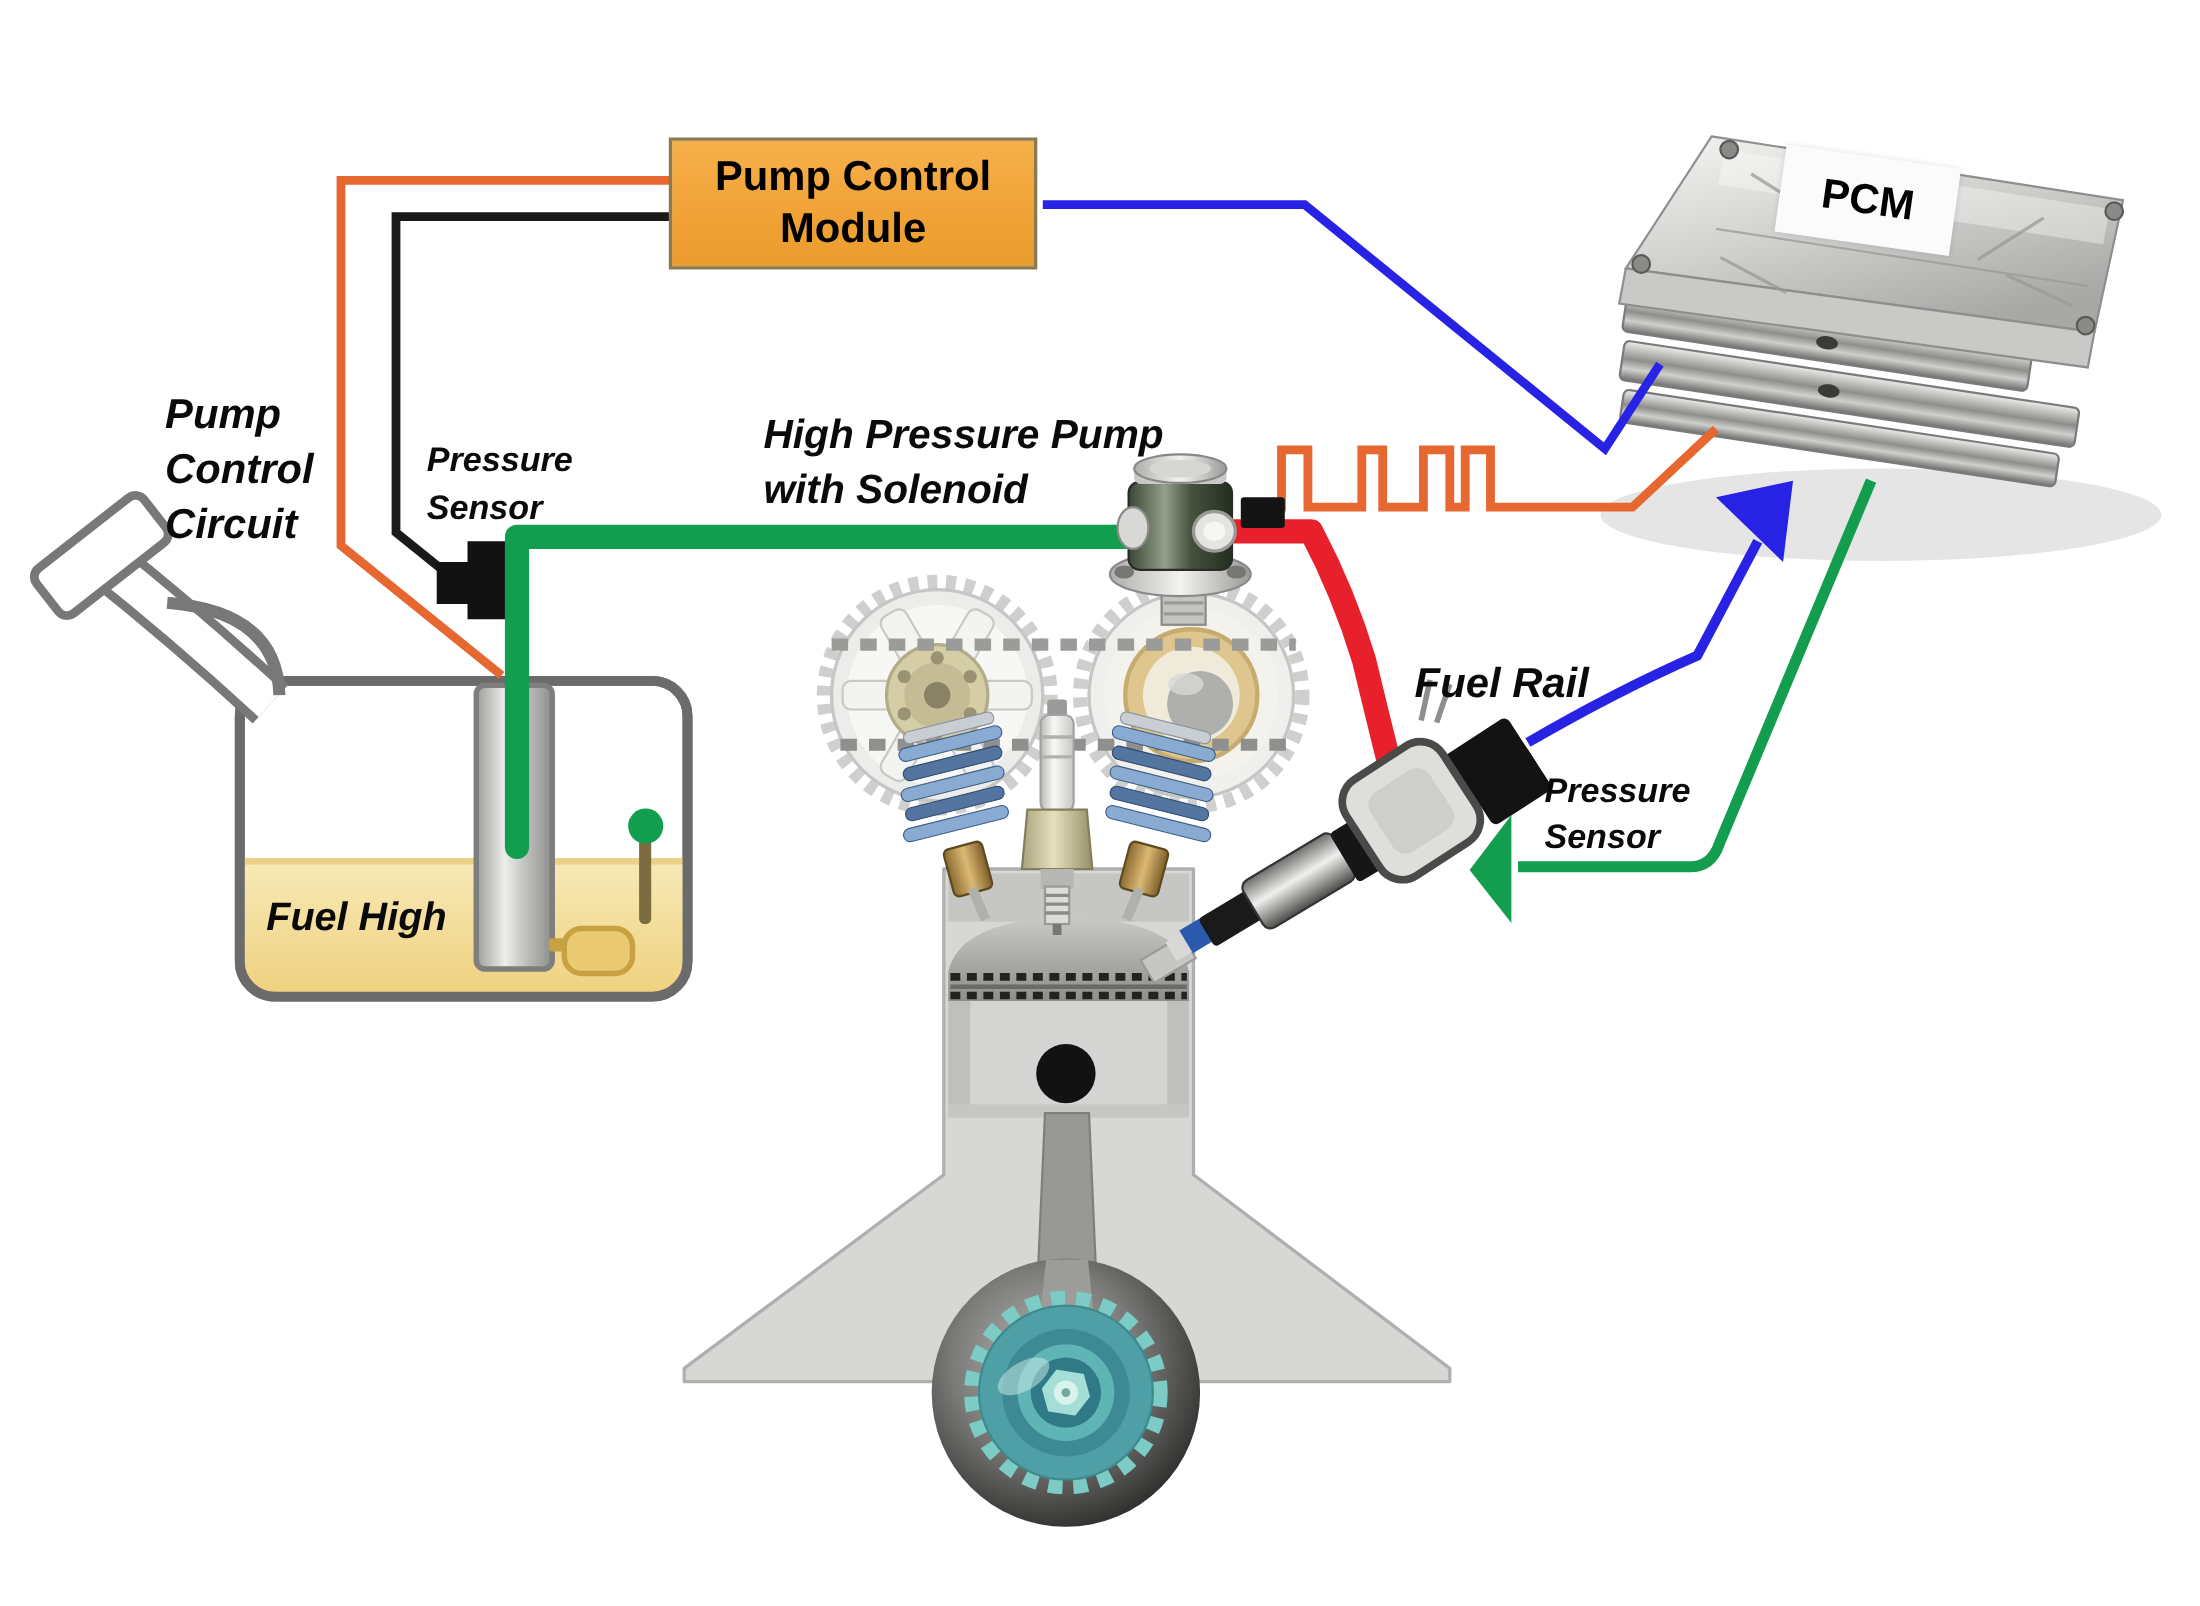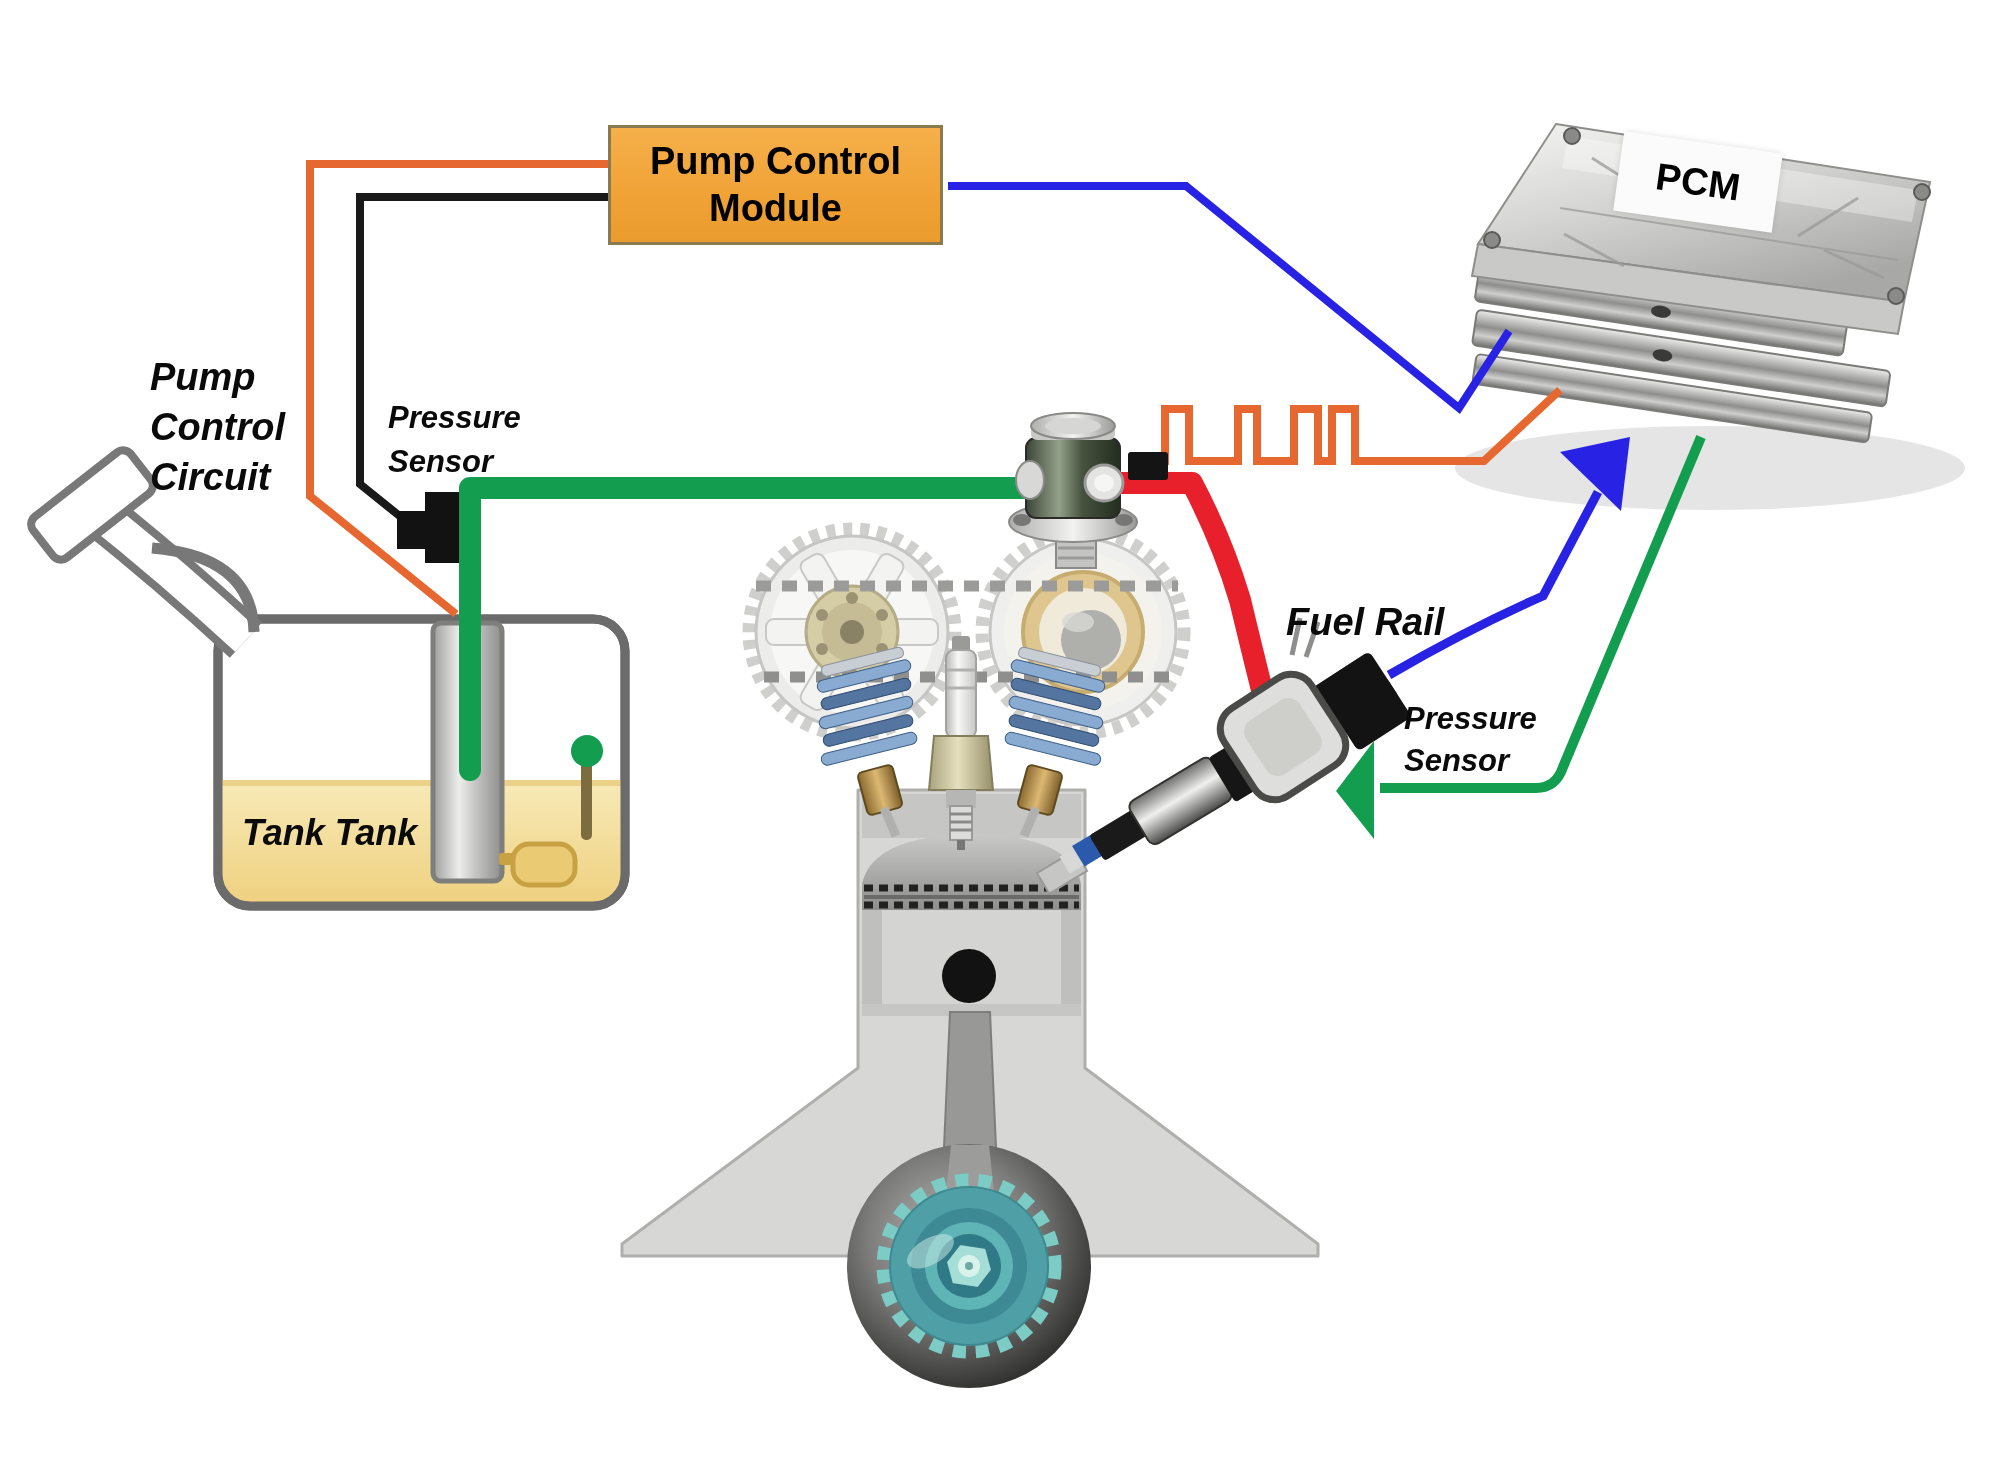--- a/index.html
+++ b/index.html
@@ -338,23 +338,25 @@
   <span>PCM</span>
 </div>
 
 <div class="lbl" style="left:150px;top:352px;font-size:38px;line-height:50px;">Pump
 Control
 Circuit</div>
 
 <div class="lbl" style="left:388px;top:396px;font-size:31px;line-height:44px;">Pressure
 Sensor</div>
 
+<div class="lbl" style="left:694px;top:370px;font-size:37px;line-height:50px;">High Pressure Pump
+with Solenoid</div>
 
 <div class="lbl" style="left:1286px;top:570px;font-size:38px;margin-top:28px;">Fuel Rail</div>
 
 <div class="lbl" style="left:1404px;top:698px;font-size:31px;line-height:42px;">Pressure
 Sensor</div>
 
 
 
-<div class="lbl" style="left:242px;top:810px;font-size:36px;">Tank Tank</div>
+<div class="lbl" style="left:242px;top:810px;font-size:36px;">Fuel High</div>
 
 </div>
 
 </body></html>

